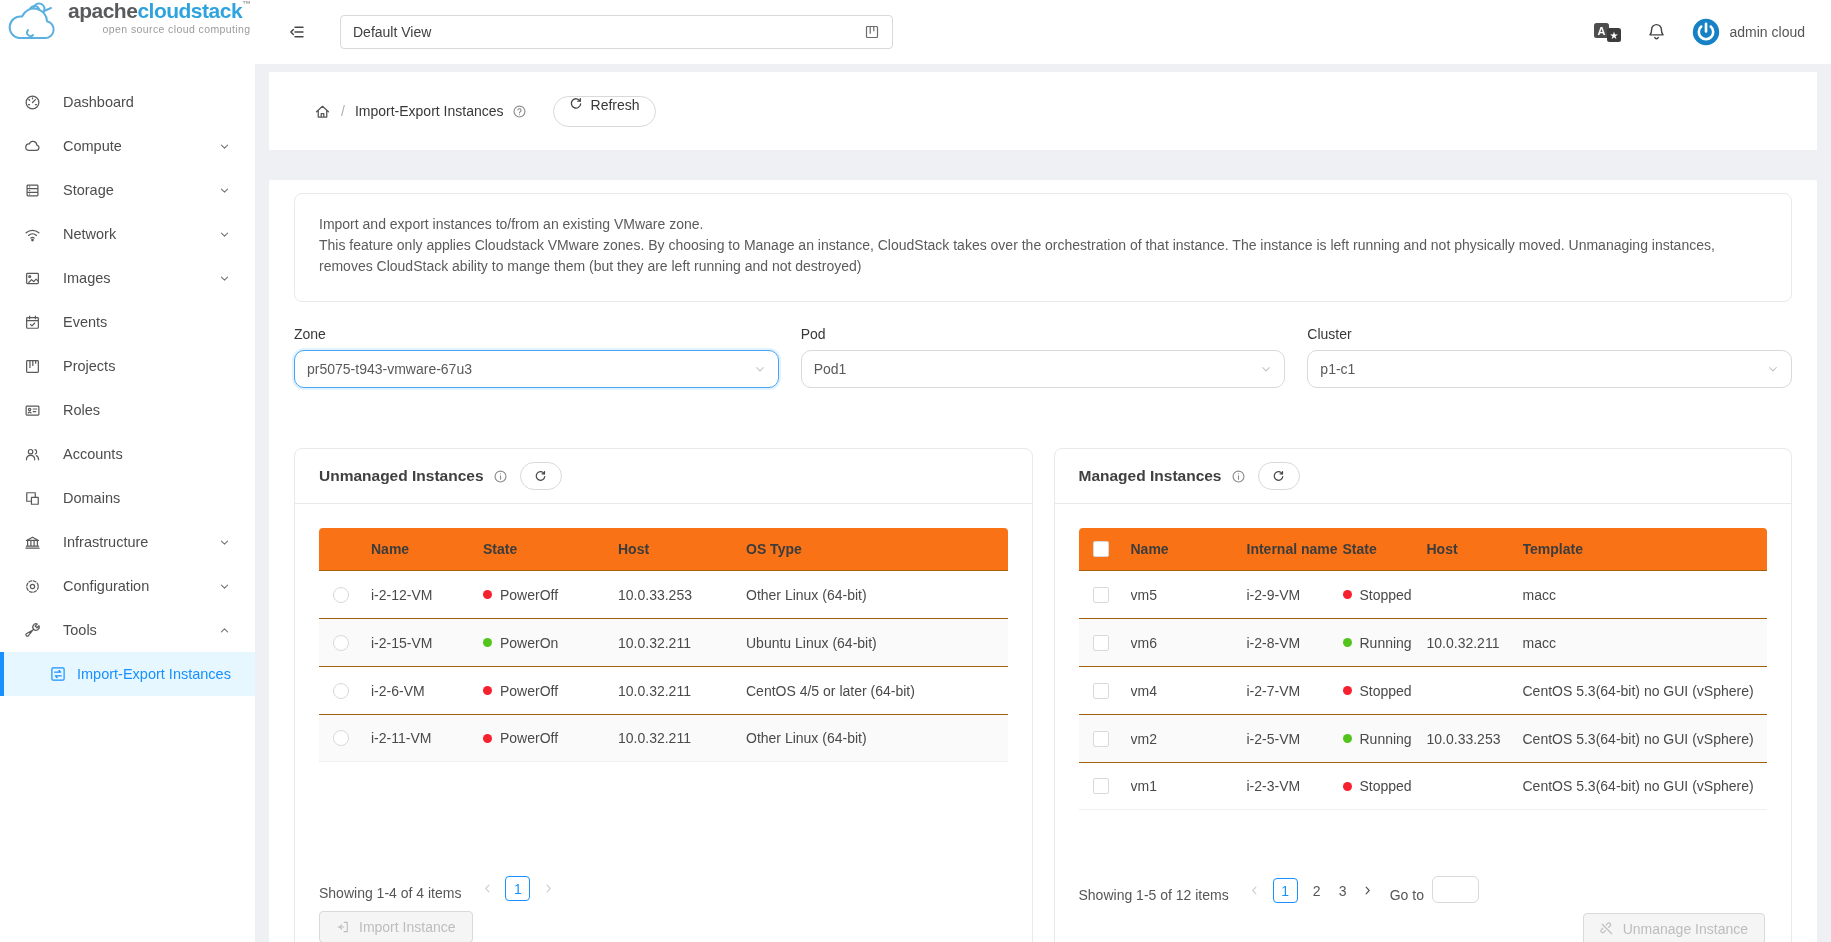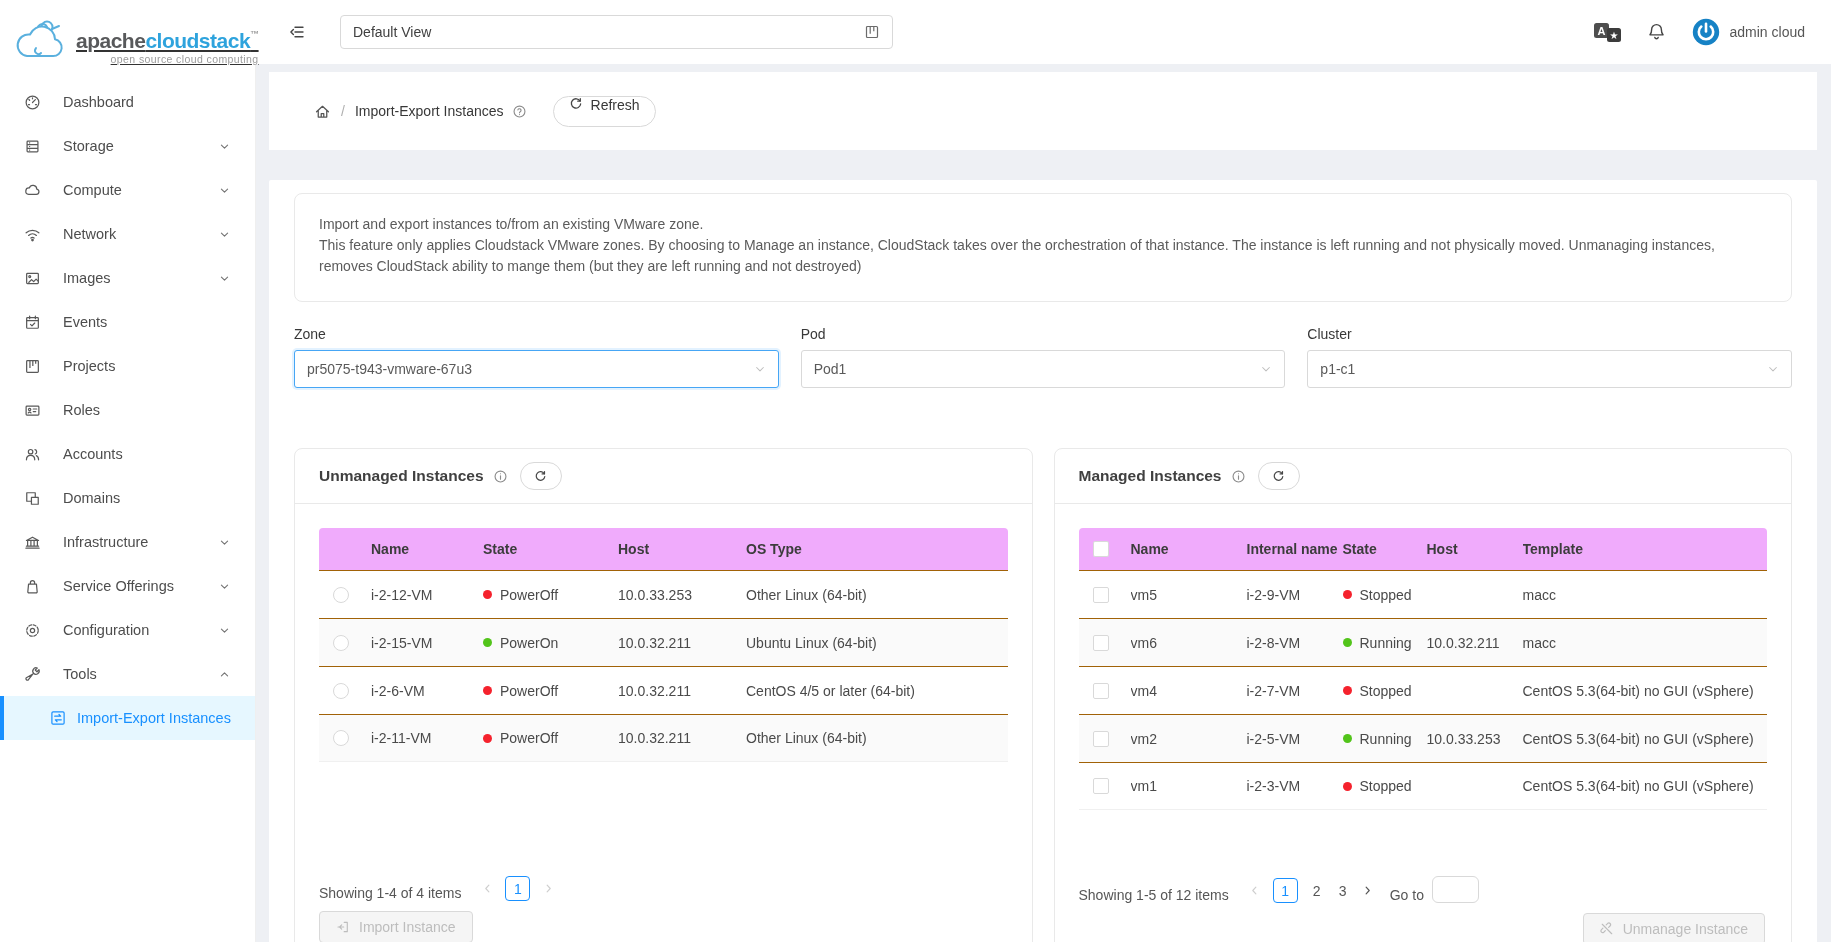--- a/index.html
+++ b/index.html
@@ -5,21 +5,21 @@
   * { margin:0; padding:0; box-sizing:border-box; }
   html,body { width:1831px; height:942px; overflow:hidden; }
   body {
     font-family:"Liberation Sans","DejaVu Sans",sans-serif;
     background:#eef0f4; color:#333; font-size:14px; position:relative;
   }
   svg { display:block; }
 
   
   .topbar { position:absolute; left:0; top:0; width:1831px; height:64px; background:#fff; display:flex; align-items:center; z-index:5; }
-  .logo-area { width:256px; height:64px; display:flex; align-items:flex-end; padding-left:14px; flex:0 0 256px;text-decoration:underline; }
+  .logo-area { width:256px; height:64px; display:flex; align-items:flex-start; padding-left:6px; flex:0 0 256px; }
   .logo-text { margin-left:6px; line-height:1; }
   .logo-brand { font-size:21px; font-weight:bold; letter-spacing:-0.5px; }
   .logo-brand .pre { color:#58595b; }
   .logo-brand .suf { color:#2ea3dd; }
   .logo-tm { font-size:9px; color:#9a9a9a; vertical-align:top; }
   .logo-tagline { font-size:10.5px; color:#9b9b9b; margin-top:3px; letter-spacing:0.4px; text-align:right; }
   .fold-btn { margin-left:32px; cursor:pointer; color:#454545; }
   .view-select {
     margin-left:34px; width:553px; height:33px; border:1px solid #d9d9d9; border-radius:4px;
     display:flex; align-items:center; justify-content:space-between; padding:16px 12px; color:#404040; background:#fff;
@@ -52,36 +52,36 @@
   .refresh-pill svg { color:#454545; }
 
   .main-card { background:#fff; margin-top:30px; padding:13px 25px 24px; min-height:900px; border-radius:2px; }
   .intro-box { border:1px solid #e9e9e9; border-radius:8px; padding:20px 24px 24px; color:#5b5b5b; line-height:21px; }
   .intro-box p + p { }
 
   .filters { display:flex; gap:22px; margin-top:24px; }
   .filter { flex:1; }
   .filter-label { color:#383838; margin-bottom:8px; }
   .select-box {
-    height:38px; border:1px solid #d9d9d9; border-radius:3px; background:#fff;
+    height:38px; border:1px solid #d9d9d9; border-radius:10px; background:#fff;
     display:flex; align-items:center; justify-content:space-between; padding:0 12px; color:#5a5a5a; cursor:pointer;
   }
   .select-box.focused { border-color:#46a6f5; box-shadow:0 0 0 2px rgba(24,144,255,0.12); }
   .select-box .sel-chev { color:#bfbfbf; }
 
   .panels { display:flex; gap:21px; margin-top:60px; align-items:stretch; }
   .panel { flex:1; border:1px solid #e9e9e9; border-radius:8px; background:#fff; min-height:560px; }
   .panel-header { height:55px; display:flex; align-items:center; padding:0 24px; border-bottom:1px solid #e9e9e9; }
   .panel-title { font-size:15.5px; font-weight:bold; color:#404040; }
   .panel-header .help-icon { margin-left:9px; }
   .mini-refresh { margin-left:12px; width:42px; height:28px; border:1px solid #d9d9d9; border-radius:14px; background:#fff; display:flex; align-items:center; justify-content:center; color:#454545; cursor:pointer; }
   .panel-body { padding:24px 24px 16px; }
 
   .table { min-height:324px; }
-  .thead { display:grid; background:#f0abfc; height:42px; align-items:center; font-weight:bold; color:#3c3c3c; border-radius:4px 4px 0 0; }
+  .thead { display:grid; background:#f97316; height:42px; align-items:center; font-weight:bold; color:#3c3c3c; border-radius:4px 4px 0 0; }
   .trow { display:grid; height:48px; align-items:center; color:#4a4a4a; border-top:1px solid #a16207; }
   .trow.stripe { background:#fafafa; }
   .grid-unm { grid-template-columns:52px 112px 135px 128px auto; }
   .grid-man { grid-template-columns:52px 116px 96px 84px 96px auto; }
   .cell { padding-right:8px; white-space:nowrap; overflow:hidden; }
   .cell-first { display:flex; justify-content:center; }
   .radio { width:16px; height:16px; border:1px solid #d9d9d9; border-radius:50%; background:#fff; cursor:pointer; }
   .checkbox { width:16px; height:16px; border:1px solid #d9d9d9; border-radius:2px; background:#fff; cursor:pointer; }
   .state-cell { display:flex; align-items:center; gap:8px; }
   .dot { width:9px; height:9px; border-radius:50%; flex:0 0 9px; }
@@ -171,47 +171,47 @@
       <span class="mi-icon">
         <svg width="17" height="17" viewBox="0 0 16 16" stroke="currentColor" fill="none" stroke-width="1.15" stroke-linecap="round" stroke-linejoin="round">
           <circle cx="8" cy="8" r="6"></circle>
             <path d="M8 8 L10.7 5.3 M4.6 5.2 l.7.7 M8 3.6 v.9 M11.8 10 h-1 M4.2 10 h1"></path>
         </svg>
       </span>
       <span>Dashboard</span>
     </li>
     <li class="menu-item">
       <span class="mi-icon">
+        <svg width="17" height="17" viewBox="0 0 16 16" stroke="currentColor" fill="none" stroke-width="1.15" stroke-linecap="round" stroke-linejoin="round">
+          <path d="M4.4 11.6 h7.2 a2.5 2.5 0 0 0 .4-4.96 A3.6 3.6 0 0 0 5 5.6 2.9 2.9 0 0 0 4.4 11.6 Z"></path>
+        </svg>
+      </span>
+      <span>Compute</span>
+      <span class="chev">
+          <svg width="11" height="11" viewBox="0 0 16 16" stroke="currentColor" fill="none" stroke-width="1.6" stroke-linecap="round" stroke-linejoin="round">
+            <path d="M3.5 6 8 10.5 12.5 6"></path>
+          </svg>
+        </span>
+    </li>
+    <li class="menu-item">
+      <span class="mi-icon">
         <svg width="17" height="17" viewBox="0 0 16 16" stroke="currentColor" fill="none" stroke-width="1.15" stroke-linejoin="round">
           <rect x="2.9" y="2.9" width="10.2" height="10.2" rx="0.8"></rect>
             <path d="M2.9 6.3 h10.2 M2.9 9.7 h10.2 M4.8 4.6 h1 M4.8 8 h1 M4.8 11.4 h1"></path>
         </svg>
       </span>
       <span>Storage</span>
       <span class="chev">
           <svg width="11" height="11" viewBox="0 0 16 16" stroke="currentColor" fill="none" stroke-width="1.6" stroke-linecap="round" stroke-linejoin="round">
             <path d="M3.5 6 8 10.5 12.5 6"></path>
           </svg>
         </span>
     </li>
     <li class="menu-item">
       <span class="mi-icon">
-        <svg width="17" height="17" viewBox="0 0 16 16" stroke="currentColor" fill="none" stroke-width="1.15" stroke-linecap="round" stroke-linejoin="round">
-          <path d="M4.4 11.6 h7.2 a2.5 2.5 0 0 0 .4-4.96 A3.6 3.6 0 0 0 5 5.6 2.9 2.9 0 0 0 4.4 11.6 Z"></path>
-        </svg>
-      </span>
-      <span>Compute</span>
-      <span class="chev">
-          <svg width="11" height="11" viewBox="0 0 16 16" stroke="currentColor" fill="none" stroke-width="1.6" stroke-linecap="round" stroke-linejoin="round">
-            <path d="M3.5 6 8 10.5 12.5 6"></path>
-          </svg>
-        </span>
-    </li>
-    <li class="menu-item">
-      <span class="mi-icon">
         <svg width="17" height="17" viewBox="0 0 16 16" stroke="currentColor" fill="none" stroke-width="1.15" stroke-linecap="round">
           <path d="M2 6.4 a9 9 0 0 1 12 0 M4.3 8.9 a5.6 5.6 0 0 1 7.4 0 M6.5 11.3 a2.3 2.3 0 0 1 3 0"></path>
             <circle cx="8" cy="13.2" r="0.7" fill="currentColor"></circle>
         </svg>
       </span>
       <span>Network</span>
       <span class="chev">
           <svg width="11" height="11" viewBox="0 0 16 16" stroke="currentColor" fill="none" stroke-width="1.6" stroke-linecap="round" stroke-linejoin="round">
             <path d="M3.5 6 8 10.5 12.5 6"></path>
           </svg>
@@ -278,33 +278,20 @@
       </span>
       <span>Domains</span>
     </li>
     <li class="menu-item">
       <span class="mi-icon">
         <svg width="17" height="17" viewBox="0 0 16 16" stroke="currentColor" fill="none" stroke-width="1.15" stroke-linecap="round" stroke-linejoin="round">
           <path d="M2.3 6.1 8 3 l5.7 3.1 H2.3 Z M3.4 6.1 v5 M6.5 6.1 v5 M9.5 6.1 v5 M12.6 6.1 v5 M2.3 11.5 h11.4 M1.8 13.3 h12.4"></path>
         </svg>
       </span>
       <span>Infrastructure</span>
-      <span class="chev">
-          <svg width="11" height="11" viewBox="0 0 16 16" stroke="currentColor" fill="none" stroke-width="1.6" stroke-linecap="round" stroke-linejoin="round">
-            <path d="M3.5 6 8 10.5 12.5 6"></path>
-          </svg>
-        </span>
-    </li>
-    <li class="menu-item">
-      <span class="mi-icon">
-        <svg width="17" height="17" viewBox="0 0 16 16" stroke="currentColor" fill="none" stroke-width="1.15" stroke-linecap="round" stroke-linejoin="round">
-          <path d="M4.3 5.8 h7.4 l.7 7.1 a1 1 0 0 1-1 1.1 H4.6 a1 1 0 0 1-1-1.1 Z M6 5.8 V4.5 a2 2 0 0 1 4 0 V5.8"></path>
-        </svg>
-      </span>
-      <span>Service Offerings</span>
       <span class="chev">
           <svg width="11" height="11" viewBox="0 0 16 16" stroke="currentColor" fill="none" stroke-width="1.6" stroke-linecap="round" stroke-linejoin="round">
             <path d="M3.5 6 8 10.5 12.5 6"></path>
           </svg>
         </span>
     </li>
     <li class="menu-item">
       <span class="mi-icon">
         <svg width="17" height="17" viewBox="0 0 16 16" stroke="currentColor" fill="none" stroke-width="1.15" stroke-linecap="round">
           <circle cx="8" cy="8" r="5.4" stroke-dasharray="2.7 1.55"></circle>

